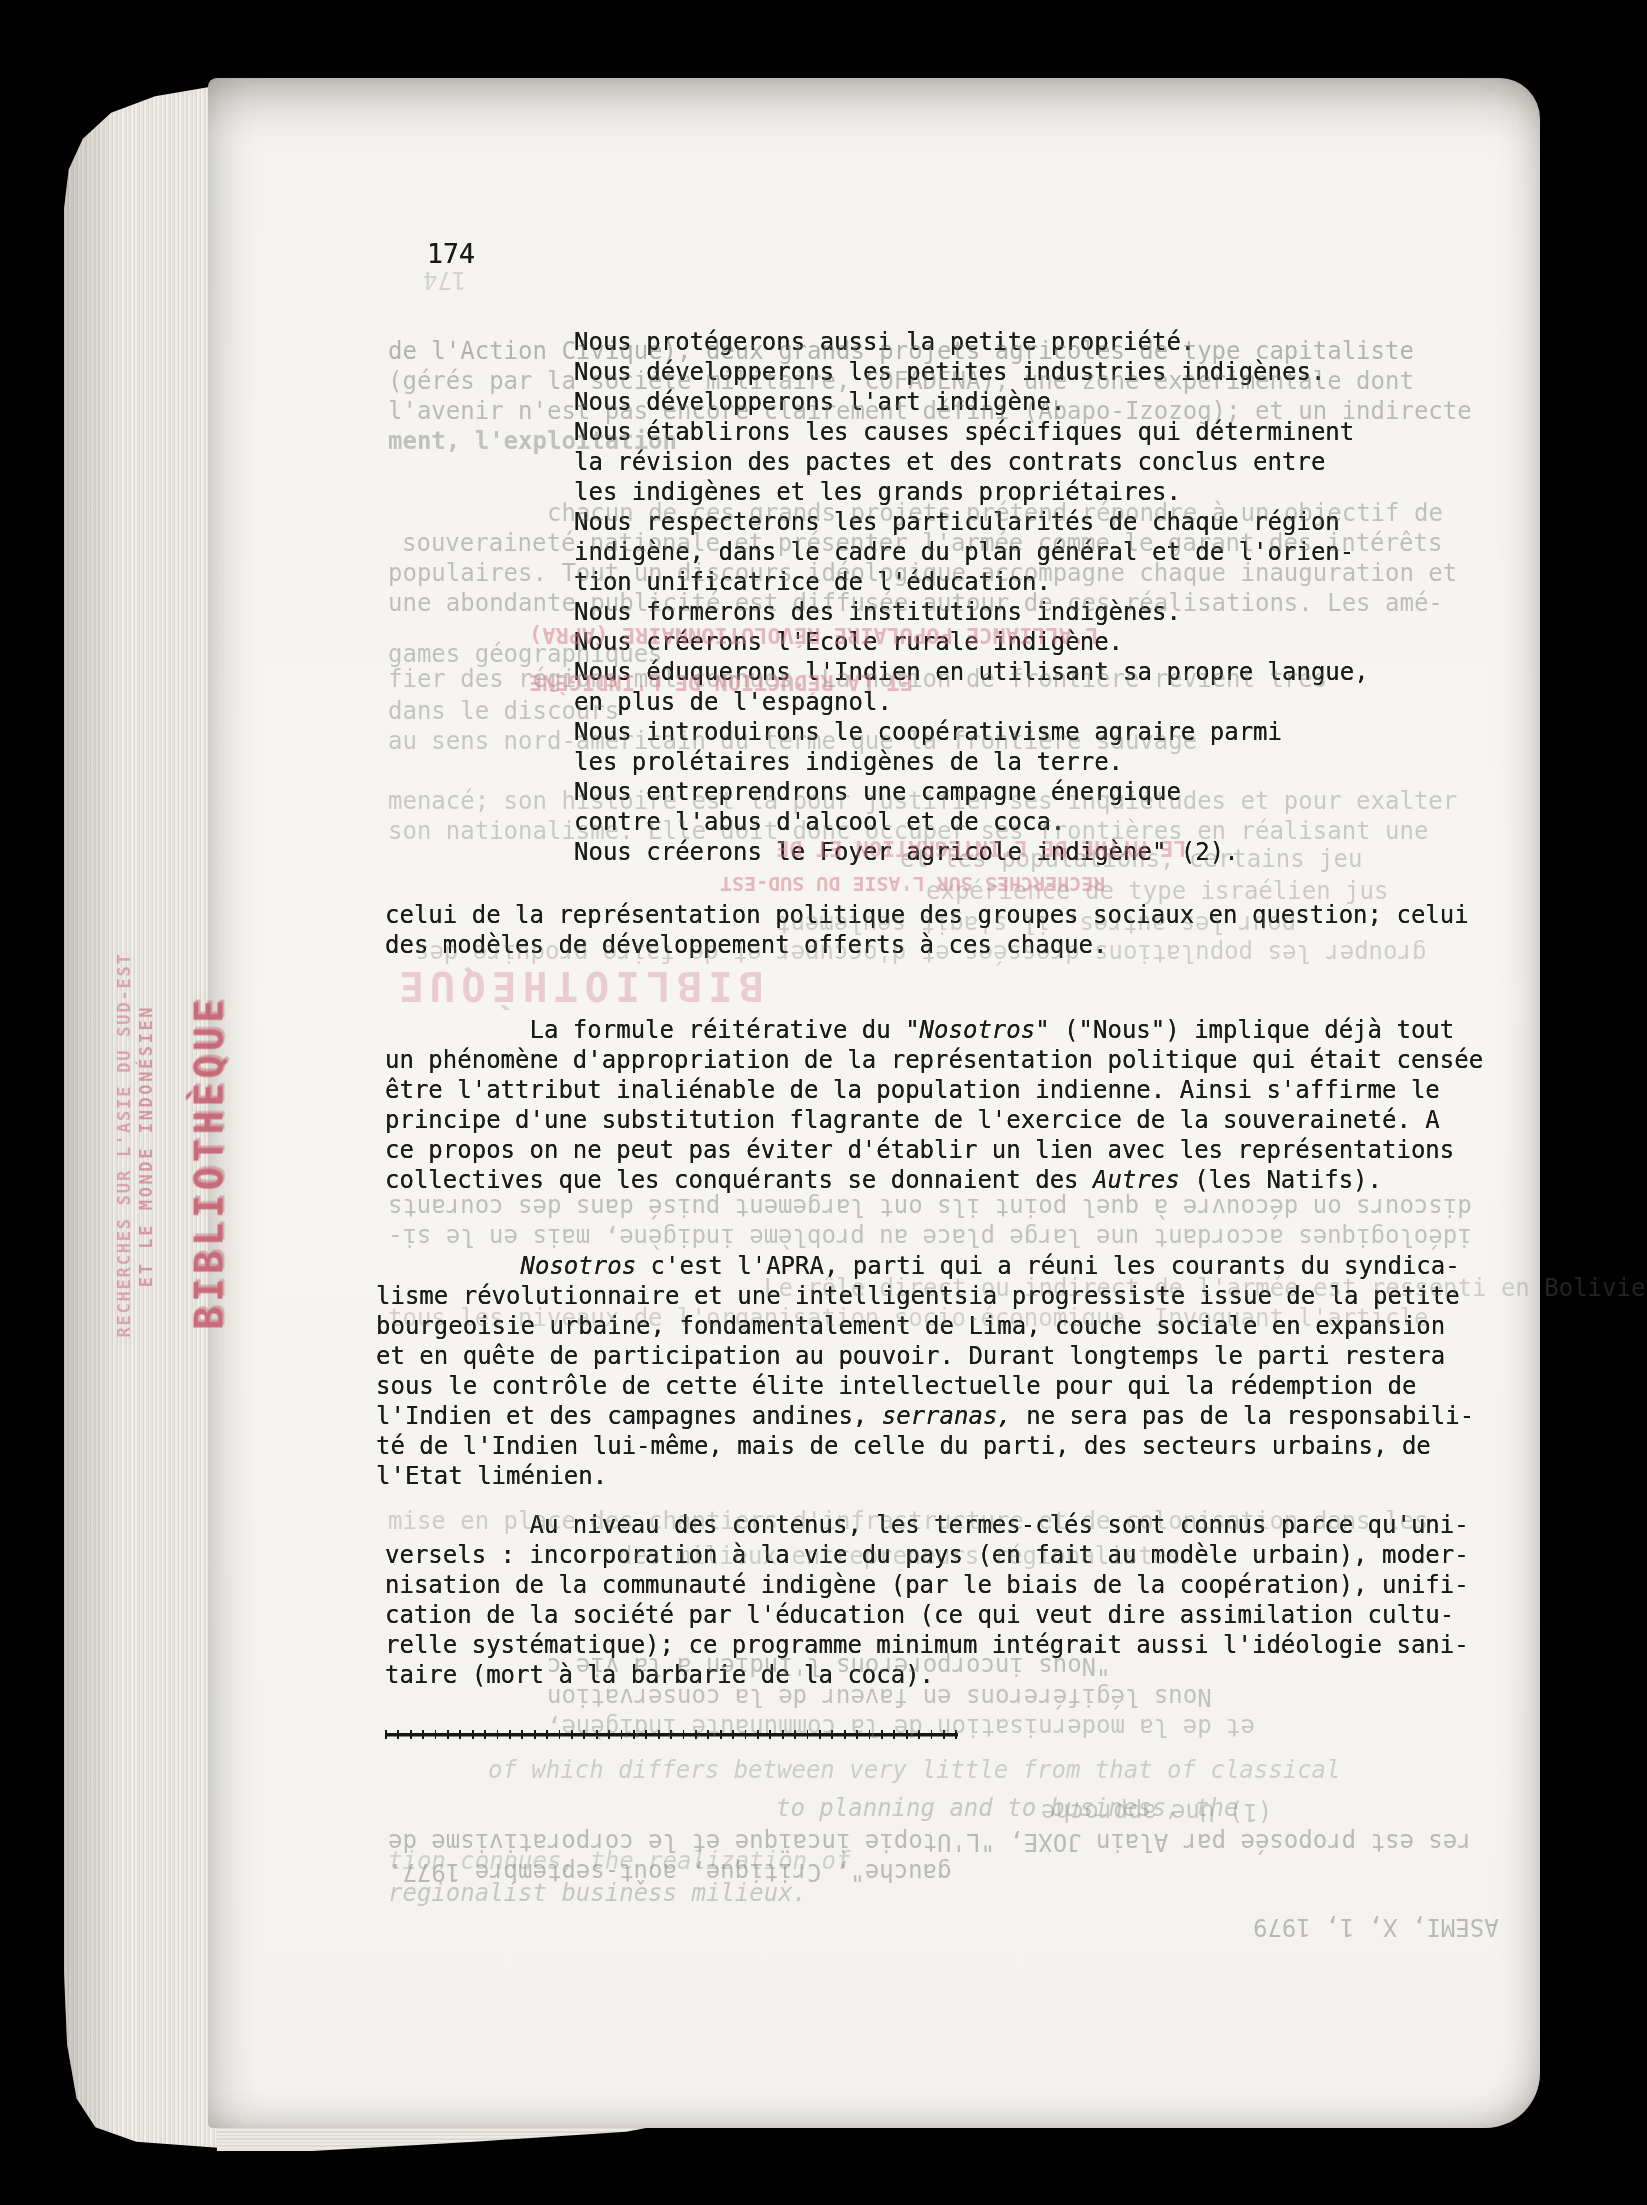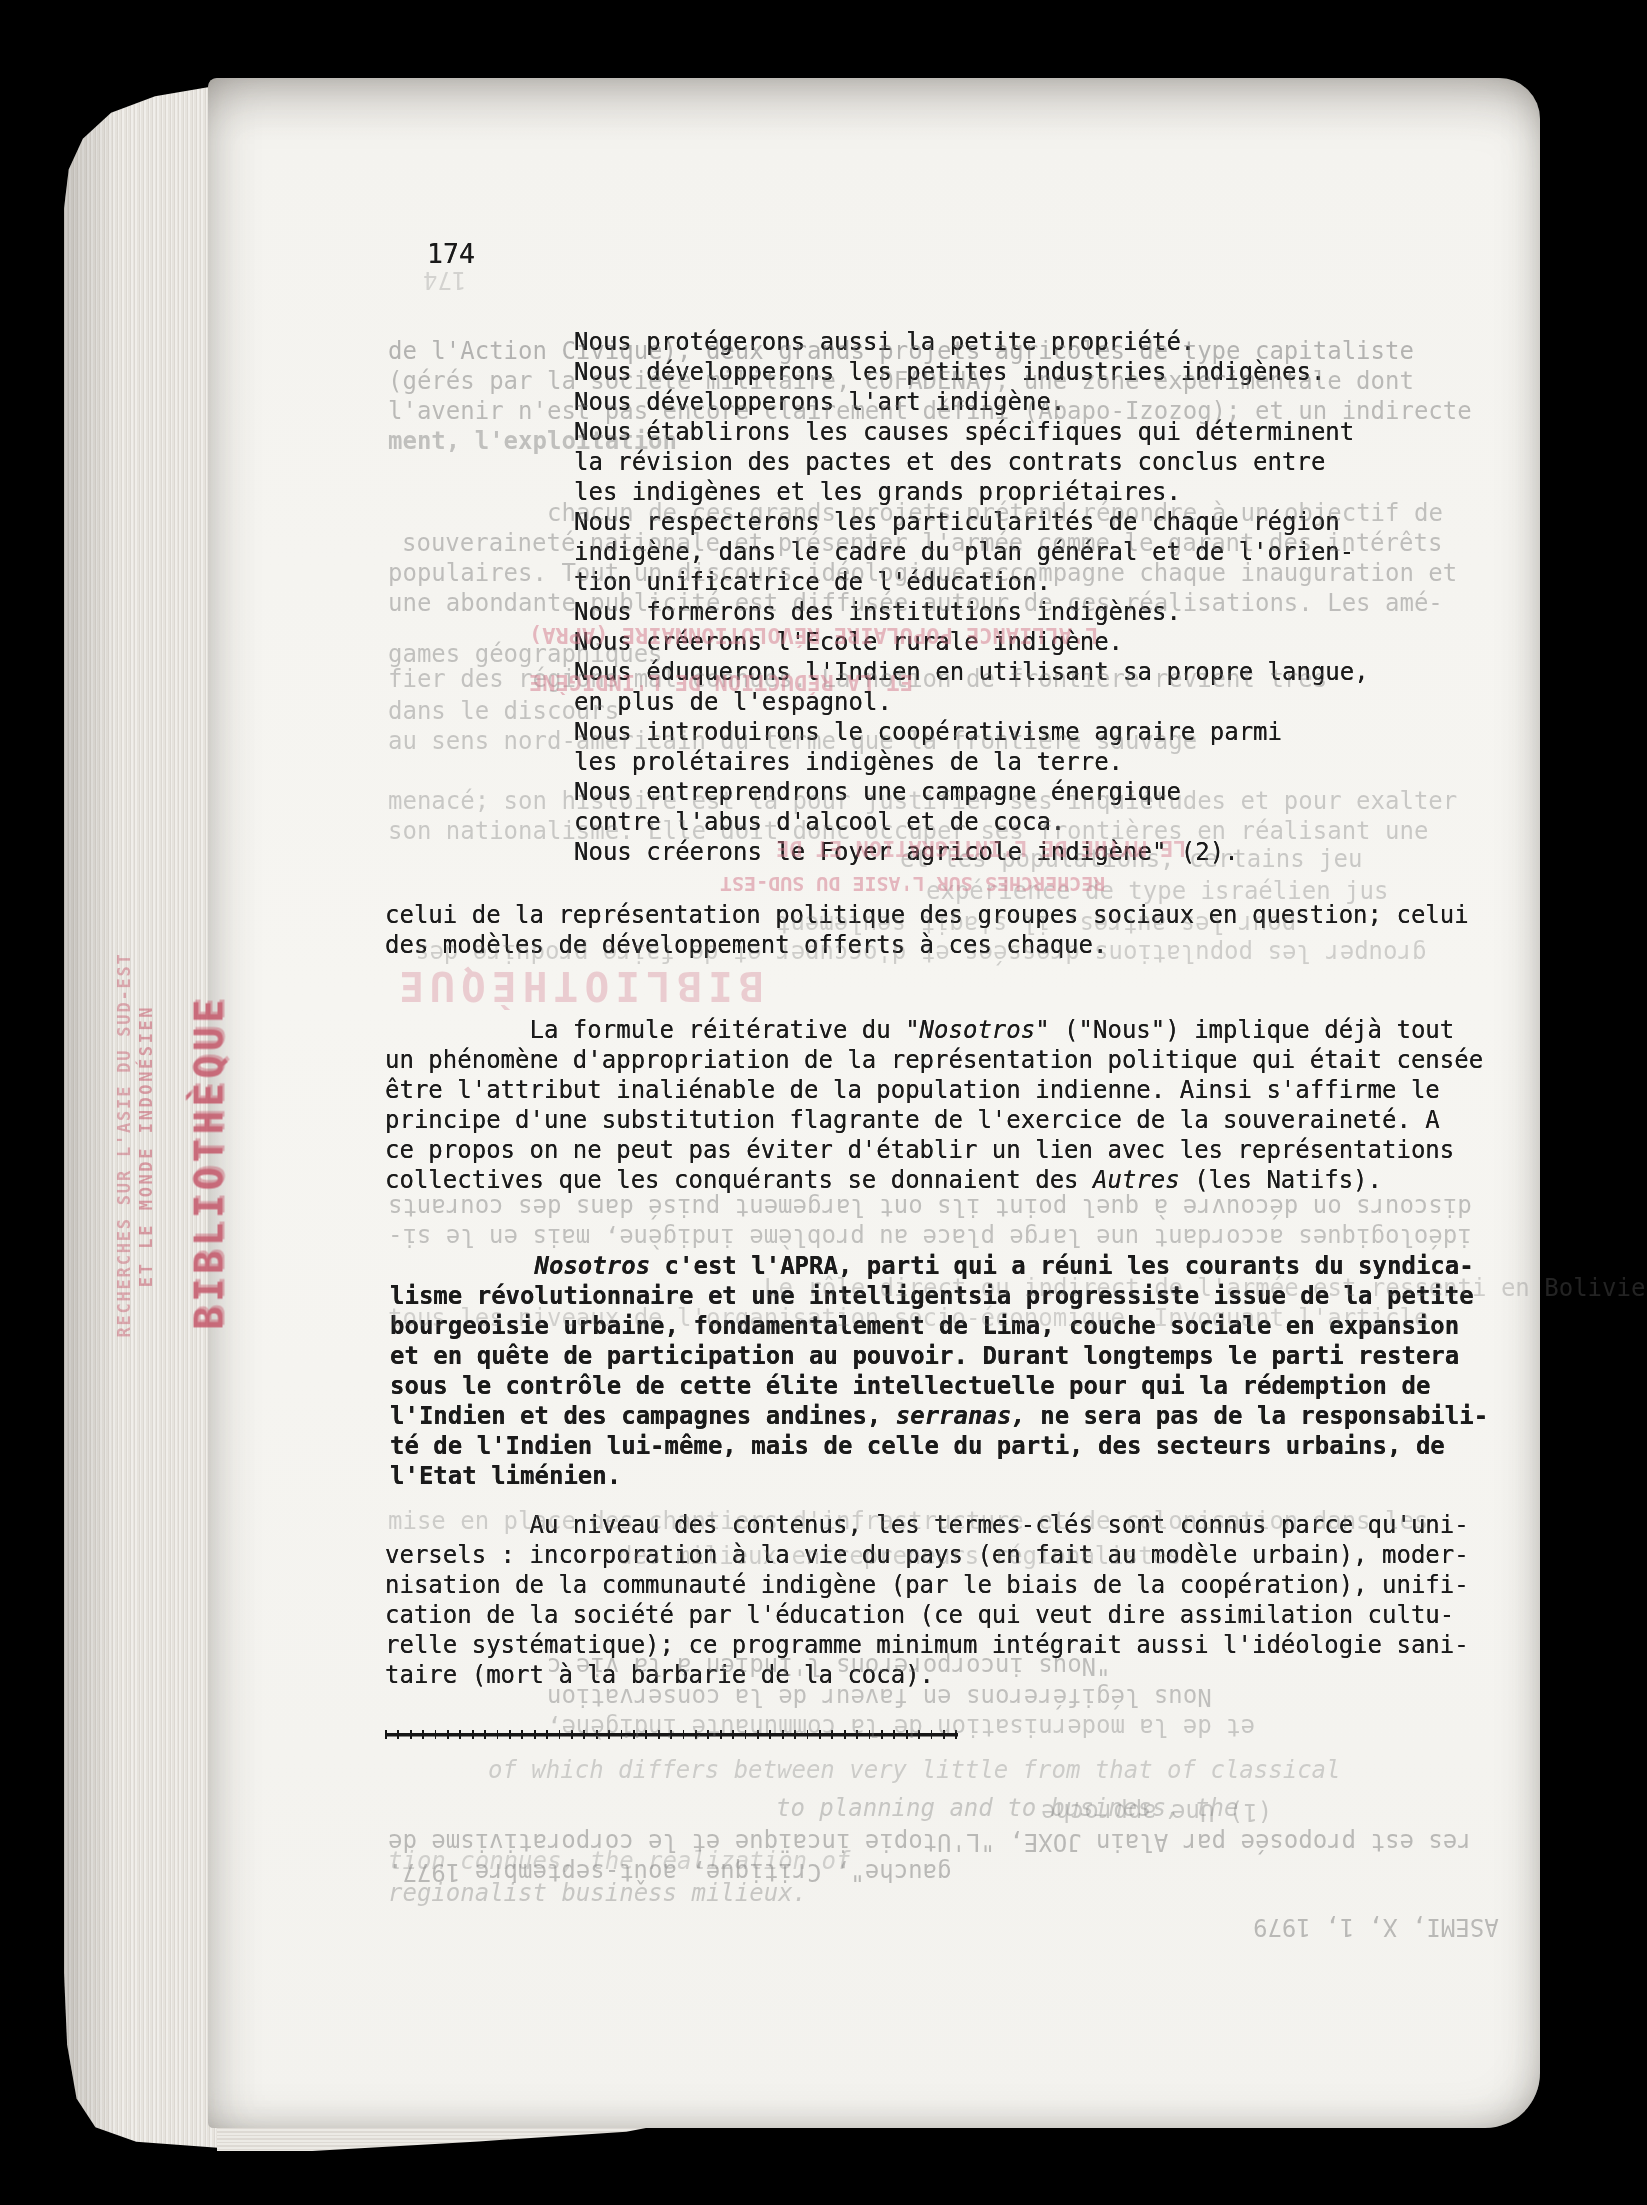--- a/index.html
+++ b/index.html
@@ -28,21 +28,21 @@
 
   .type{position:absolute;color:#1a1a1a;font-size:24px;line-height:30px;white-space:pre;
         text-shadow:0 0 0.5px rgba(15,15,15,.85);}
   .type i{font-style:italic;}
   .line{white-space:pre;}
 
   .page-number{left:219px;top:161px;font-size:26.5px;}
   .quote{left:366px;top:249px;}
   .p1{left:177px;top:822px;}
   .p2{left:177px;top:937px;}
-  .p3{left:182px;top:1173px;font-weight:bold;}
+  .p3{left:168px;top:1173px;}
   .p4{left:177px;top:1432px;}
   .rule{position:absolute;left:177px;top:1652px;width:573px;height:8.8px;
     background:
       repeating-linear-gradient(90deg,#161616 0 1.8px,rgba(0,0,0,0) 1.8px 12.4px) 0 0/100% 100% no-repeat,
       linear-gradient(#161616,#161616) 0 2.6px/100% 3.5px no-repeat;}
   .fn{left:177px;top:1687px;line-height:42px;}
 
   
   .ghost-g{color:#737373;filter:blur(0.4px);}
   .ghost-r{color:#d4798c;font-weight:bold;filter:blur(0.7px);}

